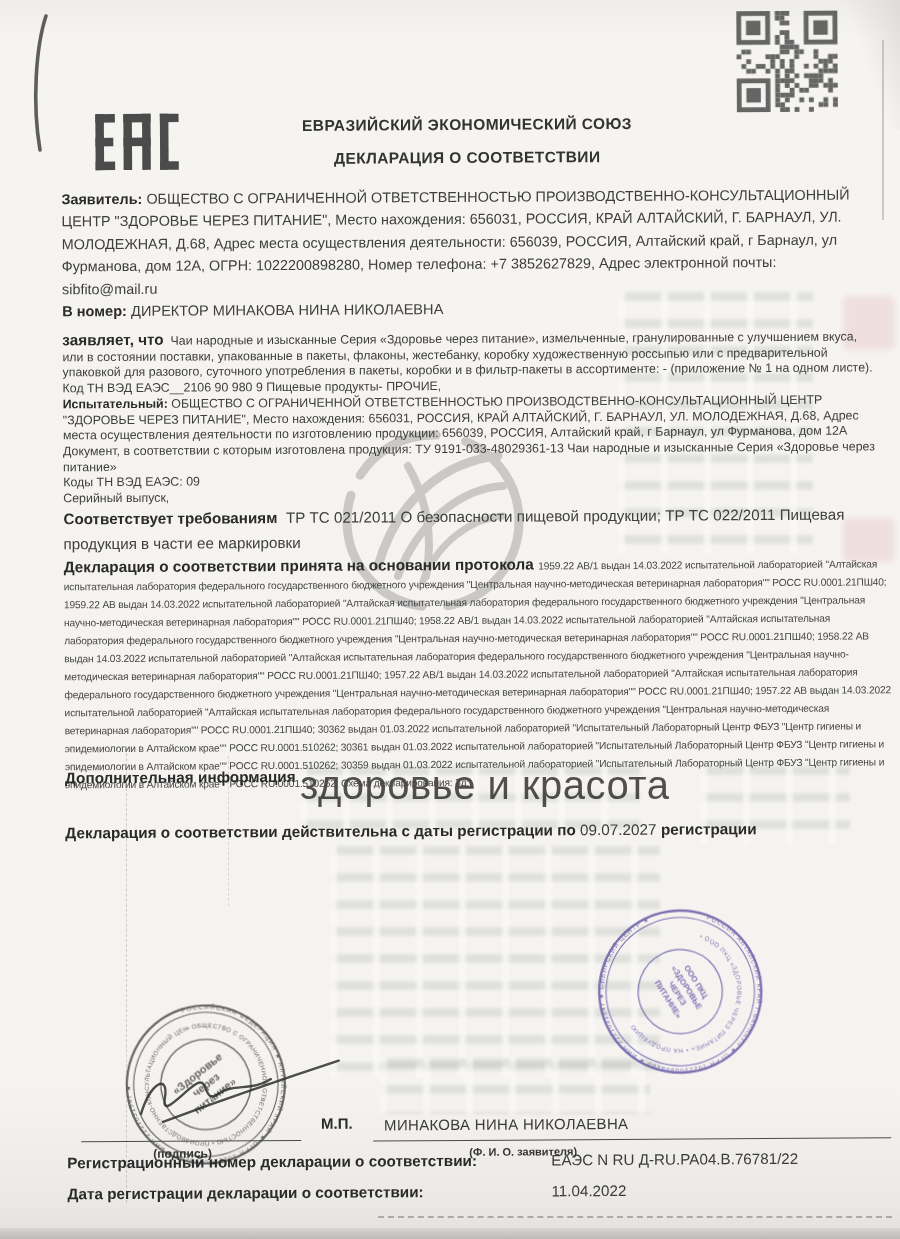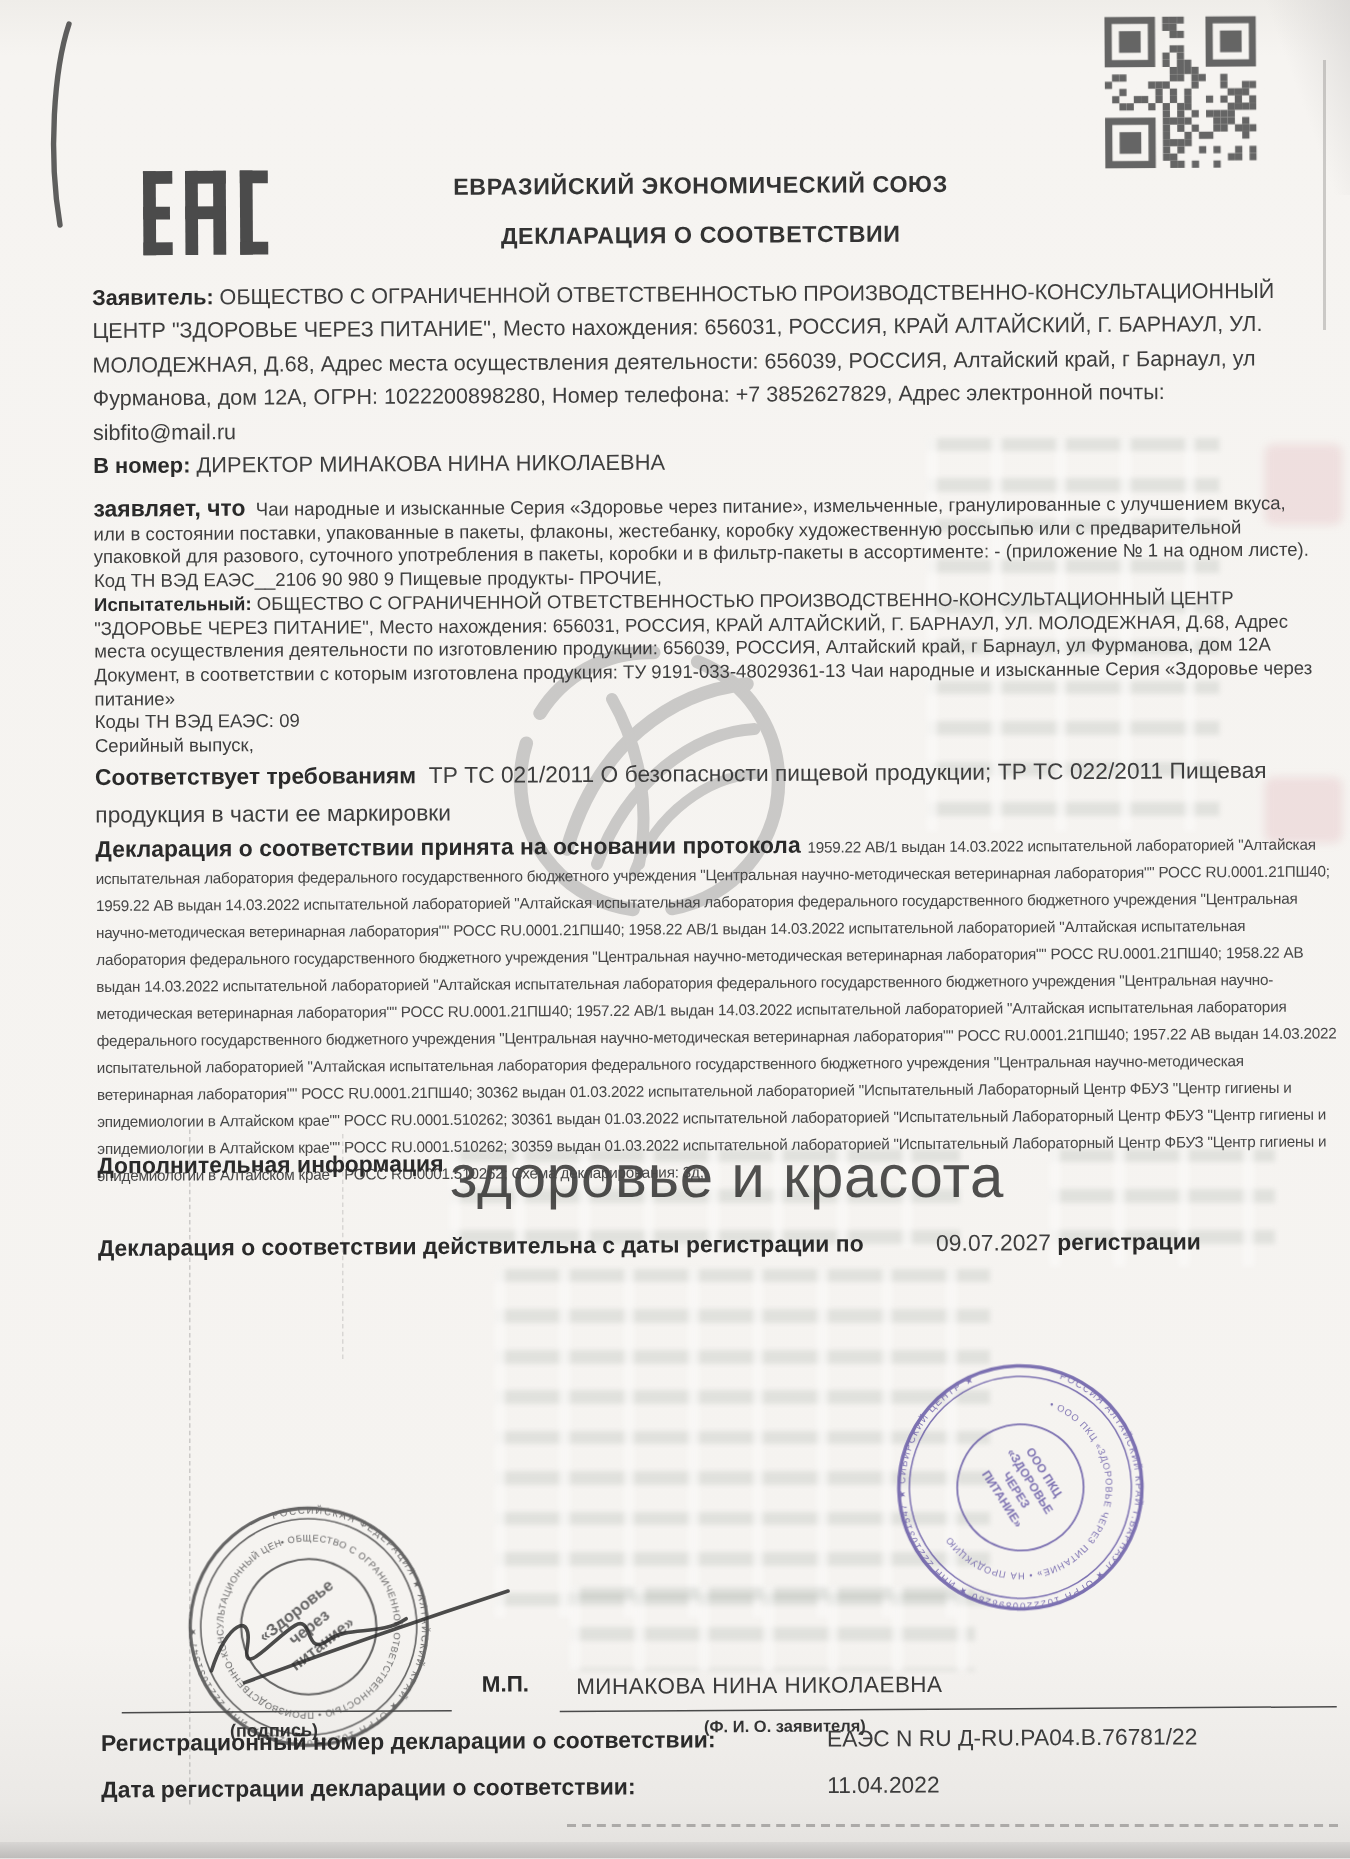--- a/index.html
+++ b/index.html
@@ -22,21 +22,21 @@
   .block{left:64px;width:812px;}
   .applicant{top:186px;font-size:14.4px;line-height:22.4px;}
   .vlice{top:301px;font-size:14.6px;}
   .declares{top:330px;font-size:12.4px;line-height:15.7px;}
   .declares p{margin:0;}
   .compliance{top:504px;font-size:15.2px;line-height:25px;width:800px;}
   .protocol{top:556px;width:828px;}
   .protocol .small{font-size:10.2px;line-height:13.3px;letter-spacing:-.15px;color:#474747;}
   .additional{top:767px;font-size:15.3px;}
   .validity{top:818px;width:770px;font-size:15.3px;line-height:26px;font-weight:700;color:#2a2a2a;}
-  .validity .date{font-weight:400;color:#3e3e3e;margin-left:44px;}
+  .validity .date{font-weight:400;color:#3e3e3e;}
   
   .wm-leaf{left:338px;top:426px;width:190px;height:190px;opacity:.42;}
   .wm-brand{left:230px;top:662px;width:570px;text-align:center;font-size:86px;font-weight:700;
             color:#c7c7c7;letter-spacing:5px;opacity:.55;mix-blend-mode:multiply;z-index:1;}
   .wm-tagline{left:300px;top:763px;font-size:40px;color:#404040;letter-spacing:.5px;opacity:.9;
               mix-blend-mode:multiply;z-index:1;}
   .flow{z-index:2;}
   
   .stamp{filter:blur(.35px);}
   .stamp-left{left:103px;top:983px;width:200px;height:200px;opacity:.85;}

